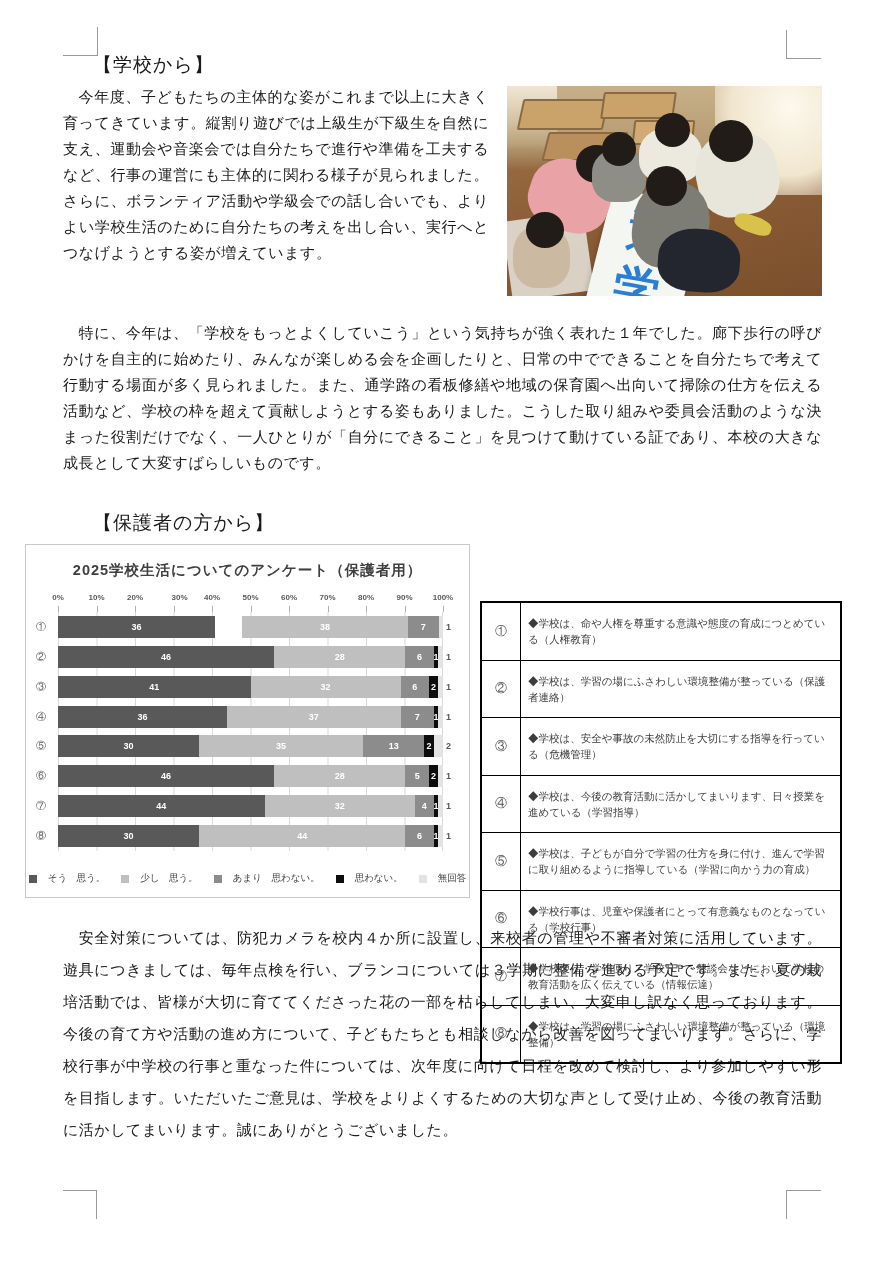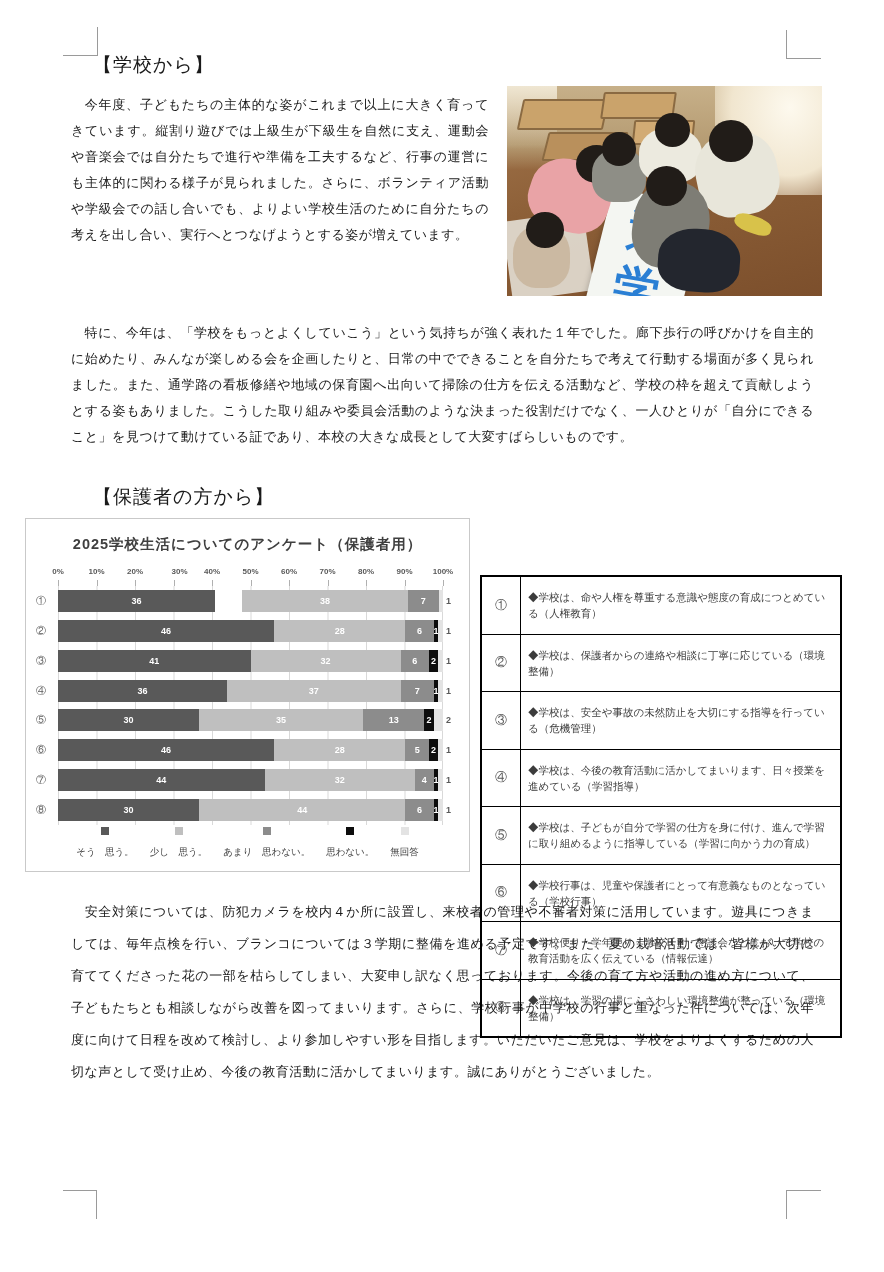--- a/index.html
+++ b/index.html
@@ -7,21 +7,21 @@
         font-family:"Liberation Serif",serif;color:#1a1a1a;}
   
   .crop{position:absolute;}
   .crop.tl{left:63px;top:27px;width:34px;height:28px;border-right:1px solid #9a9a9a;border-bottom:1px solid #9a9a9a;}
   .crop.tr{left:786px;top:30px;width:34px;height:28px;border-left:1px solid #9a9a9a;border-bottom:1px solid #9a9a9a;}
   .crop.bl{left:63px;top:1190px;width:33px;height:28px;border-top:1px solid #9a9a9a;border-right:1px solid #9a9a9a;}
   .crop.br{left:786px;top:1190px;width:34px;height:28px;border-top:1px solid #9a9a9a;border-left:1px solid #9a9a9a;}
 
   .content{position:absolute;left:63px;top:52px;width:759px;}
   h2.sec{font-size:19px;font-weight:normal;margin:0 0 6px 30px;letter-spacing:1px;}
-  p.body{font-size:13px;line-height:26px;margin:8px;text-align:justify;letter-spacing:0.5px;}
+  p.body{font-size:15px;line-height:26px;margin:0;text-align:justify;letter-spacing:0.5px;}
   .para1-block{overflow:hidden;margin-bottom:16px;}
 
   
   .photo{float:right;width:315px;height:210px;margin:2px 0 8px 18px;position:relative;overflow:hidden;
          background:linear-gradient(165deg,#a5774e 0%,#8d6038 45%,#7c4f2c 100%);}
   .ph-back{position:absolute;left:0;top:0;width:100%;height:40%;
            background:linear-gradient(180deg,#c7b089 0%,#b59b72 70%,rgba(181,155,114,0) 100%);}
   .ph-window{position:absolute;right:0;top:0;width:34%;height:52%;
              background:radial-gradient(ellipse at 70% 20%,#fdf9ee 0%,#f1e6cf 55%,rgba(230,210,180,0) 100%);}
   .ph-window2{position:absolute;right:84%;top:0;width:16%;height:30%;
@@ -73,21 +73,21 @@
         background-size:10% 100%;}
   .grid i{position:absolute;right:0;top:0;bottom:0;width:1px;background:#d9d9d9;}
   .rows{position:absolute;left:0;right:16px;top:19px;bottom:0;display:flex;flex-direction:column;justify-content:space-around;}
   .crow{position:relative;height:22px;display:flex;align-items:center;}
   .crow .cat{width:22px;font-size:10px;color:#595959;flex:none;}
   .track{position:relative;flex:1;height:22px;display:flex;}
   .seg{height:100%;display:flex;align-items:center;justify-content:center;overflow:hidden;}
   .seg span{font-size:9px;font-weight:bold;color:#fff;}
   .outlab{position:absolute;left:100%;margin-left:3px;font-size:9px;font-weight:bold;color:#595959;top:50%;transform:translateY(-50%);}
   .legend{position:absolute;left:0;right:0;bottom:12px;display:flex;justify-content:center;gap:16px;}
-  .legend .li{display:flex;align-items:center;gap:11px;font-size:9.5px;color:#404040;flex-direction:column;}
+  .legend .li{display:flex;align-items:center;gap:11px;font-size:9.5px;color:#404040;}
   .legend .sw{width:8px;height:8px;flex:none;}
 
   
   .table-panel{position:absolute;left:455px;top:57px;width:358px;border:2px solid #000;
                font-family:"Liberation Sans",sans-serif;}
   .trow{display:flex;border-bottom:1px solid #000;}
   .trow:last-child{border-bottom:none;}
   .tnum{width:38px;flex:none;border-right:1px solid #000;display:flex;align-items:center;justify-content:center;
         font-size:12px;color:#555;}
   .ttext{flex:1;padding:12px 7px;font-size:10.5px;color:#3c3c3c;line-height:1.55;display:flex;align-items:center;}
@@ -351,21 +351,21 @@
           </div>
       </div>
 
       <div class="table-panel">
           <div class="trow" style="min-height: 30px;">
             <div class="tnum">①</div>
             <div class="ttext">◆学校は、命や人権を尊重する意識や態度の育成につとめている（人権教育）</div>
           </div>
           <div class="trow" style="min-height: 30px;">
             <div class="tnum">②</div>
-            <div class="ttext">◆学校は、保護者からの連絡や相談に丁寧に応じている（環境整備）</div>
+            <div class="ttext">◆学校は、学習の場にふさわしい環境整備が整っている（保護者連絡）</div>
           </div>
           <div class="trow" style="min-height: 30px;">
             <div class="tnum">③</div>
             <div class="ttext">◆学校は、安全や事故の未然防止を大切にする指導を行っている（危機管理）</div>
           </div>
           <div class="trow" style="min-height: 30px;">
             <div class="tnum">④</div>
             <div class="ttext">◆学校は、今後の教育活動に活かしてまいります、日々授業を進めている（学習指導）</div>
           </div>
           <div class="trow" style="min-height: 44px;">

